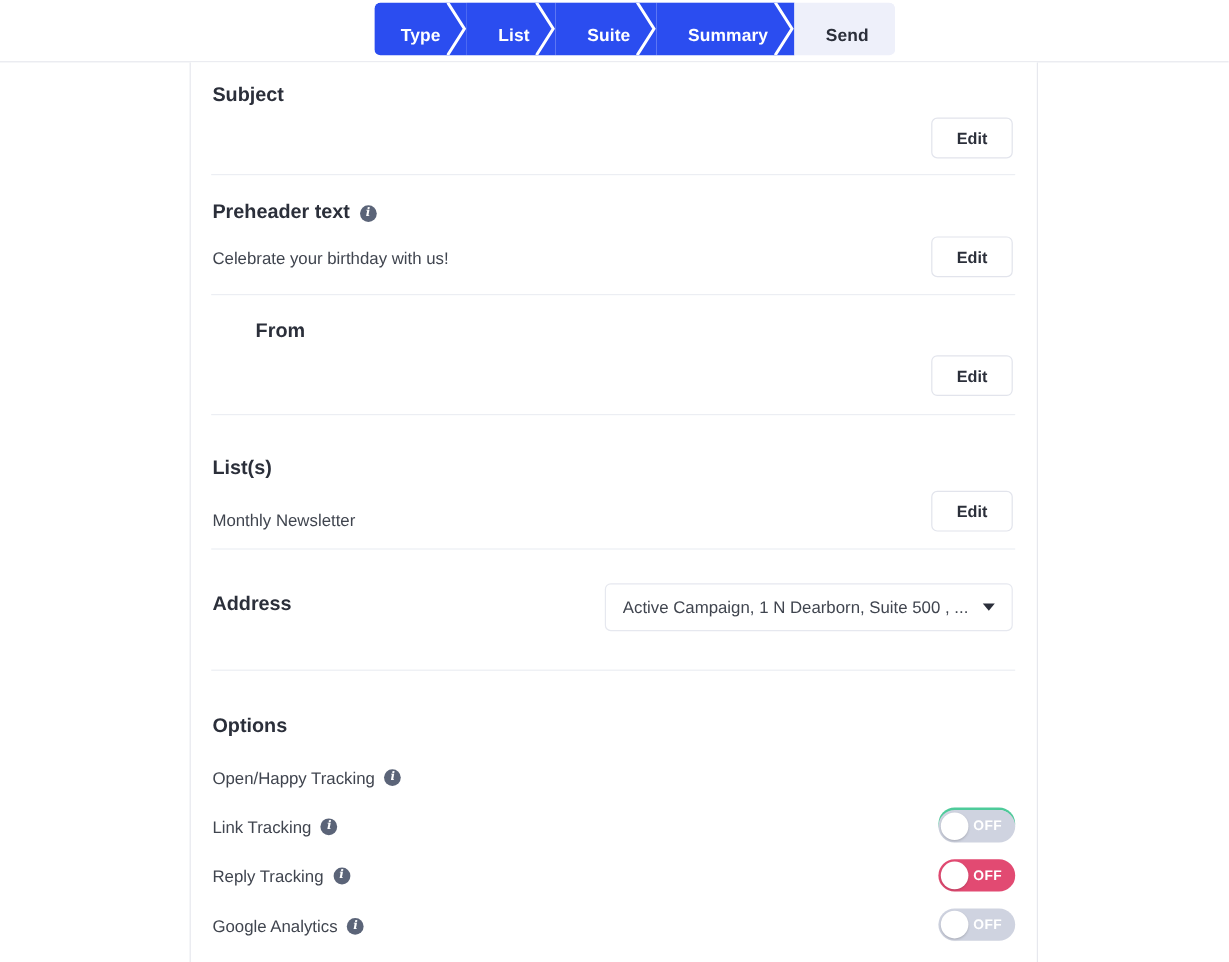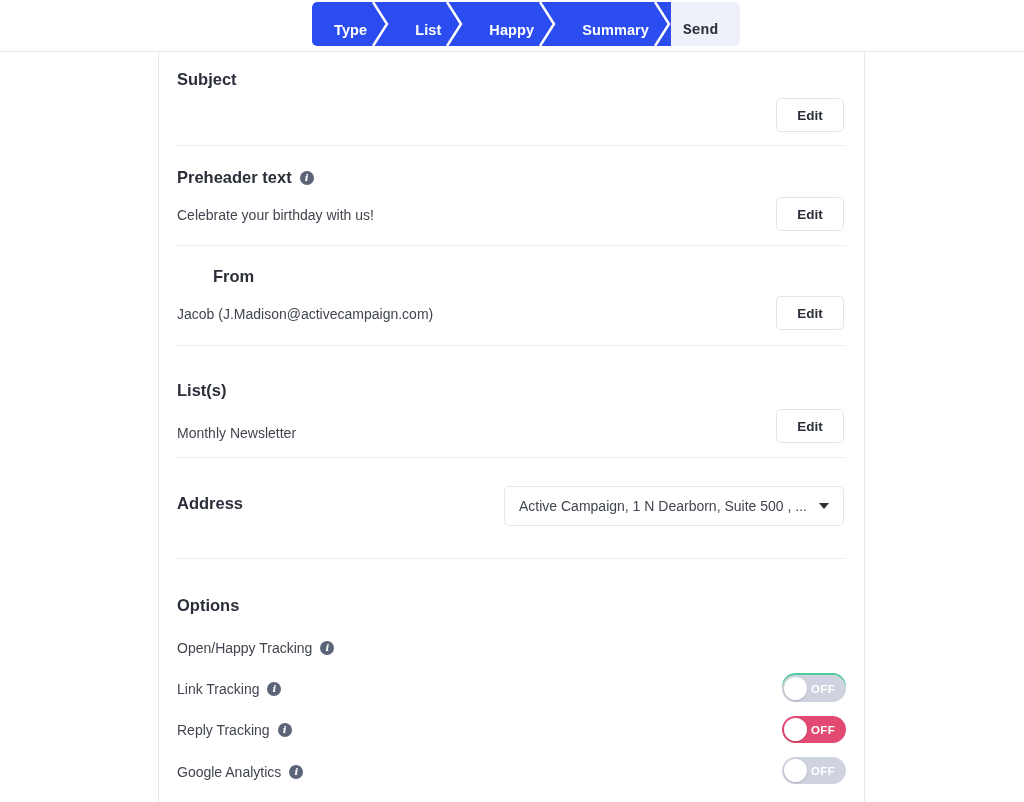--- a/index.html
+++ b/index.html
@@ -22,21 +22,21 @@
     border-radius: 5px; overflow: hidden;
   }
   .step {
     position: relative;
     display: flex; align-items: center; justify-content: center;
     font-size: 14.5px; font-weight: bold; letter-spacing: .1px;
     height: 55px; padding: 0 22px 0 22px;
     white-space: nowrap;
   }
   .step.on { background: #2b4df0; color: #ffffff; }
-  .step.off { background: #eef0fa; color: #2b2f3a; padding-left: 12px; font-family: Liberation Mono, monospace; }
+  .step.off { background: #eef0fa; color: #2b2f3a; padding-left: 26px; }
   
   .step.on .chev {
     position: absolute; right: -1px; top: 0; width: 18px; height: 44px;
     pointer-events: none;
   }
   .step.on .chev svg { display: block; }
   .step:first-child { border-top-left-radius: 5px; border-bottom-left-radius: 5px; }
   .step:last-child { border-top-right-radius: 5px; border-bottom-right-radius: 5px; }
 
   
@@ -151,21 +151,21 @@
       <div class="step on" style="padding-left:26px;">
         <span>List</span>
         <span class="chev">
           <svg width="18" height="44" viewBox="0 0 18 44">
               <path d="M1 0 L15 22 L1 44" fill="none" stroke="#ffffff" stroke-width="2.5"></path>
             </svg>
         </span>
       </div>
 
       <div class="step on" style="padding-left:26px;">
-        <span>Happy</span>
+        <span>Suite</span>
         <span class="chev">
           <svg width="18" height="44" viewBox="0 0 18 44">
               <path d="M1 0 L15 22 L1 44" fill="none" stroke="#ffffff" stroke-width="2.5"></path>
             </svg>
         </span>
       </div>
 
       <div class="step on" style="padding-left:26px;">
         <span>Summary</span>
         <span class="chev">
@@ -192,21 +192,20 @@
 
       <div class="sec-title" style="top:116px;">
         <span>Preheader text</span>
         <span class="info-icon">i</span>
       </div>
       <div class="sec-value" style="top:155px;">Celebrate your birthday with us!</div>
       <div class="edit-btn" style="left:617px; top:145px;">Edit</div>
       <div class="sep" style="top:193px;"></div>
 
       <div class="sec-title" style="top:215px;margin-left:36px;">From</div>
-      <div class="sec-value" style="top:254px;">Jacob (J.Madison@activecampaign.com)</div>
       <div class="edit-btn" style="left:617px; top:244px;">Edit</div>
       <div class="sep" style="top:293px;"></div>
 
       <div class="sec-title" style="top:329px;">List(s)</div>
       <div class="sec-value" style="top:373px;">Monthly Newsletter</div>
       <div class="edit-btn" style="left:617px; top:357px;">Edit</div>
       <div class="sep" style="top:405px;"></div>
 
       <div class="sec-title" style="top:442px;">Address</div>
       <div class="addr-select">

